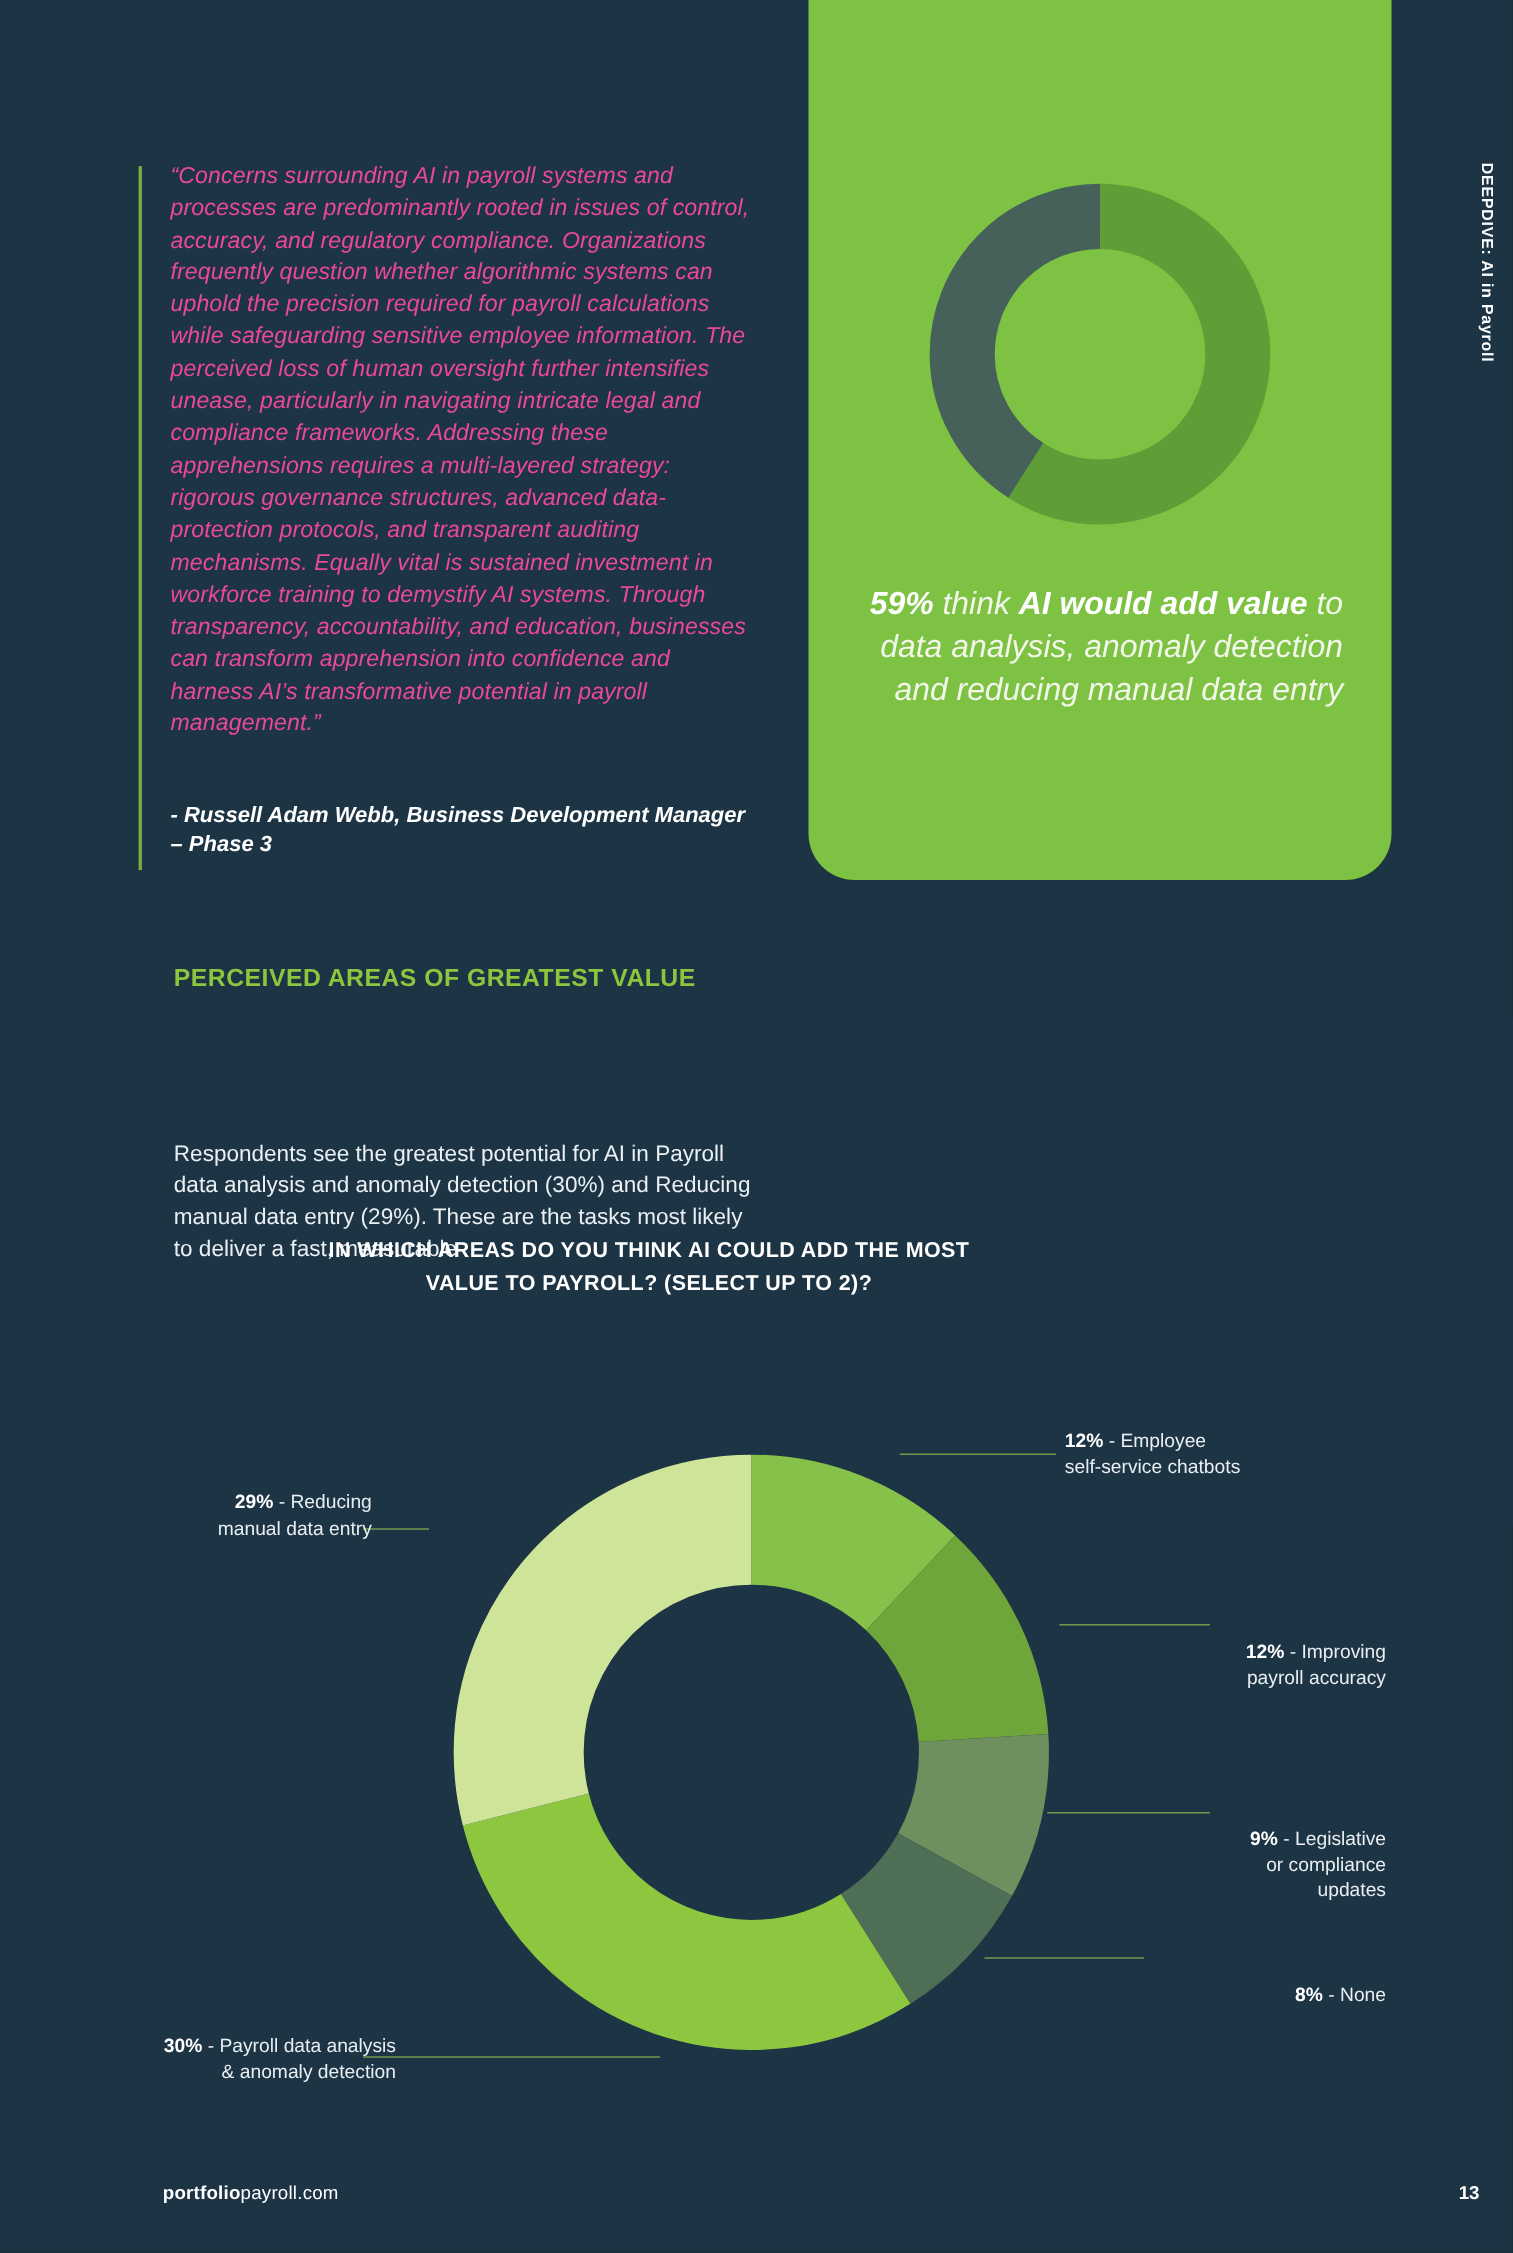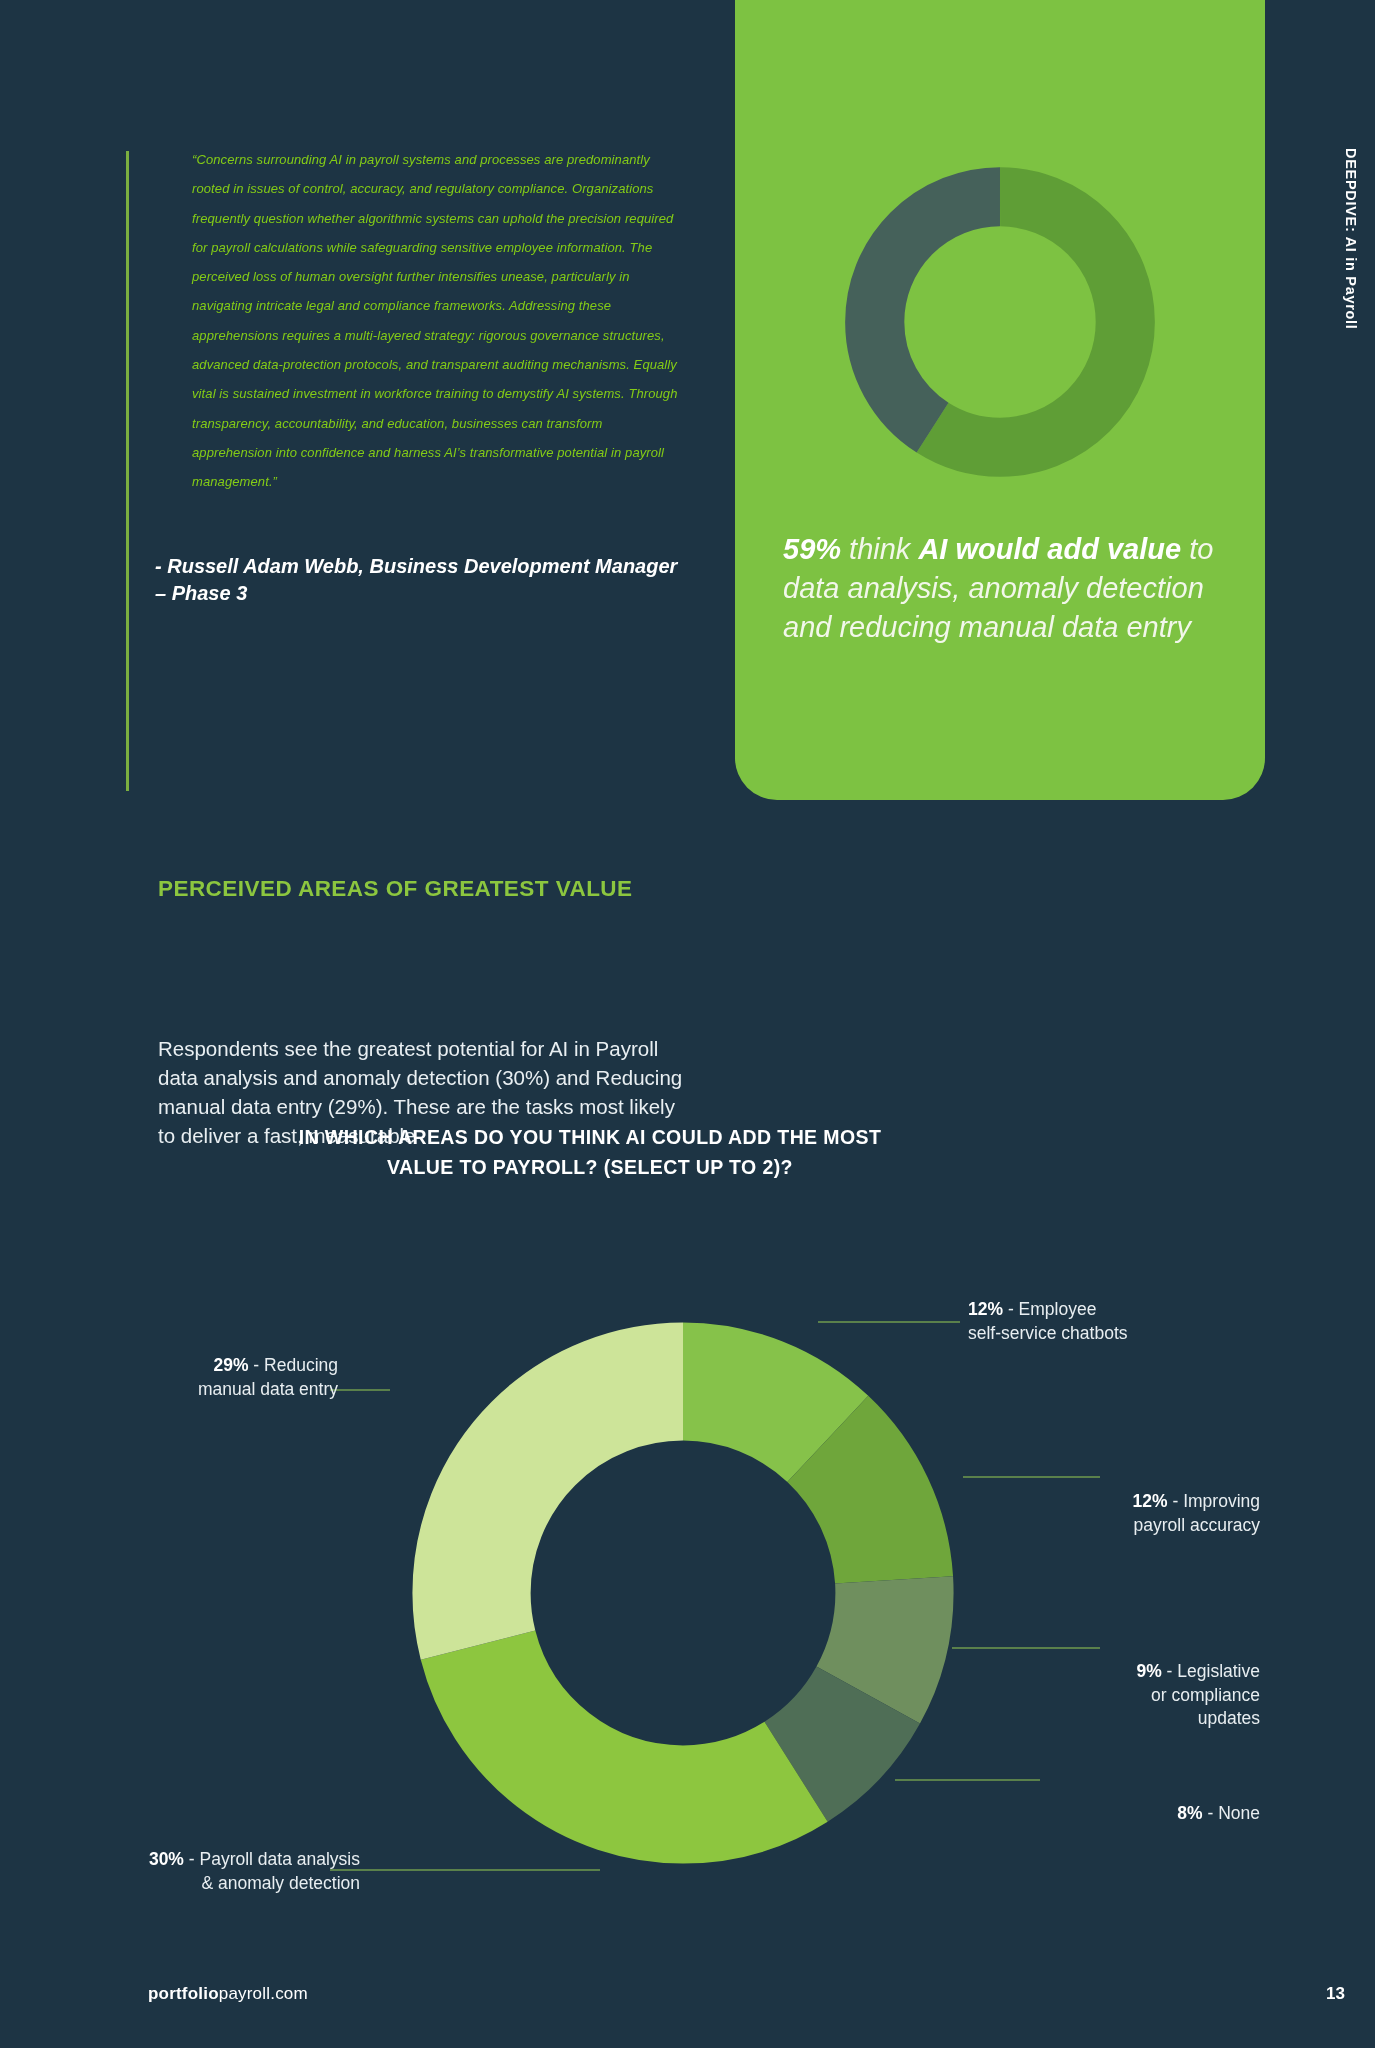--- a/index.html
+++ b/index.html
@@ -14,22 +14,22 @@
 
   
   .quote-wrap{
     position:absolute; left:155px; top:145px; width:530px;
   }
   .quote-bar{
     position:absolute; left:-29px; top:6px; width:3px; height:640px;
     background:#8cc63f; opacity:.85;
   }
   .quote-text{
-    font-style:italic; font-size:13px; line-height:29.3px;
-    color:#84cc16; font-weight:400; letter-spacing:.1px;margin-left:37px;
+    font-style:italic; font-size:21px; line-height:29.3px;
+    color:#ec4899; font-weight:400; letter-spacing:.1px;
   }
   .quote-attr{
     margin-top:56px;
     font-style:italic; font-weight:bold; font-size:20px; line-height:27px;
     color:#ffffff;
   }
 
   
   .green-card{
     position:absolute; left:735px; top:-40px; width:530px; height:840px;
@@ -38,21 +38,21 @@
     border-top-left-radius:0;
     border-bottom-right-radius:42px;
   }
   .card-donut{
     position:absolute; left:50%; top:188px; transform:translateX(-50%);
     width:348px; height:348px;
   }
   .card-caption{
     position:absolute; left:48px; right:44px; top:570px;
     font-style:italic; font-size:29px; line-height:39px;
-    color:#f2f7ea; font-weight:400;
+    color:#f2f7ea; font-weight:400;text-align:right;
   }
   .card-caption b{ font-weight:bold; color:#ffffff; }
   .card-caption .pct{ font-weight:bold; color:#ffffff; }
 
   
   .side-label{
     position:absolute; right:16px; top:148px;
     writing-mode:vertical-rl;
     font-size:14.5px; font-weight:bold; letter-spacing:.7px;
     color:#ffffff;

